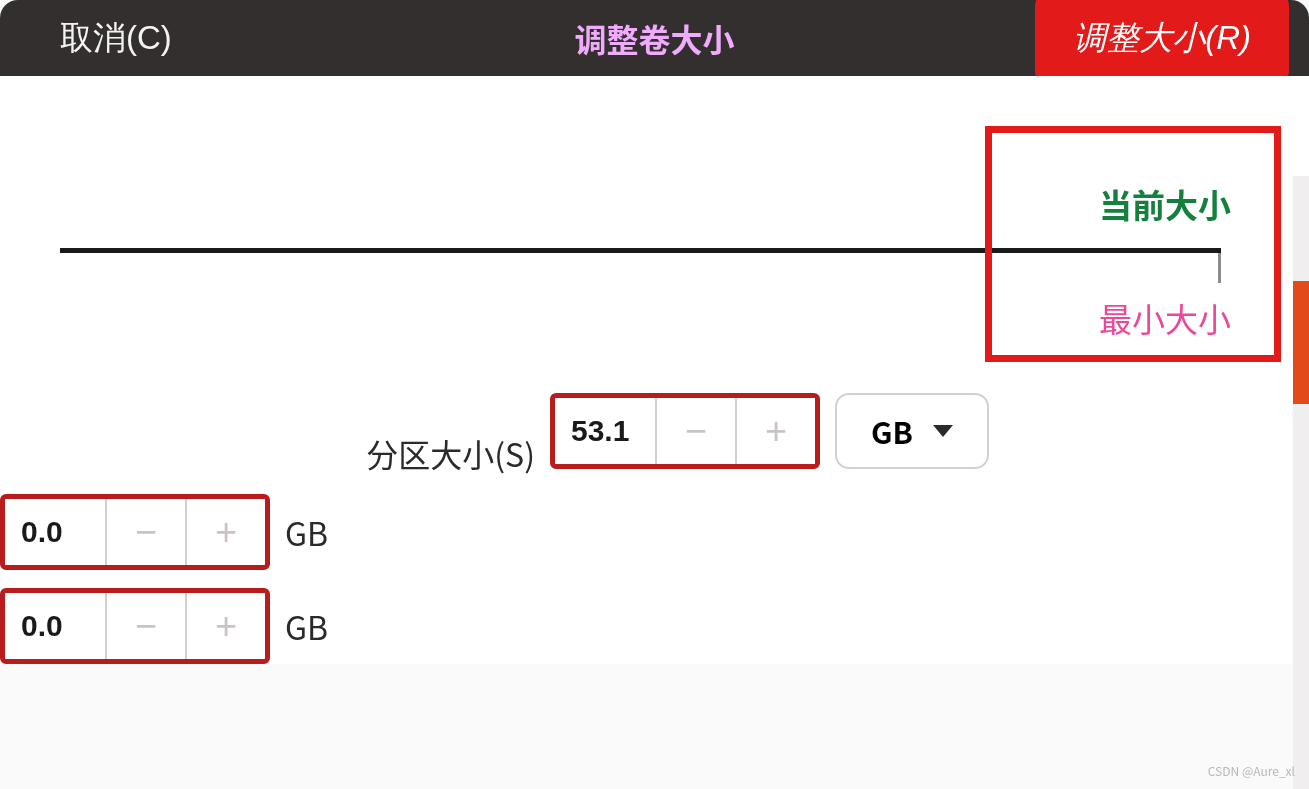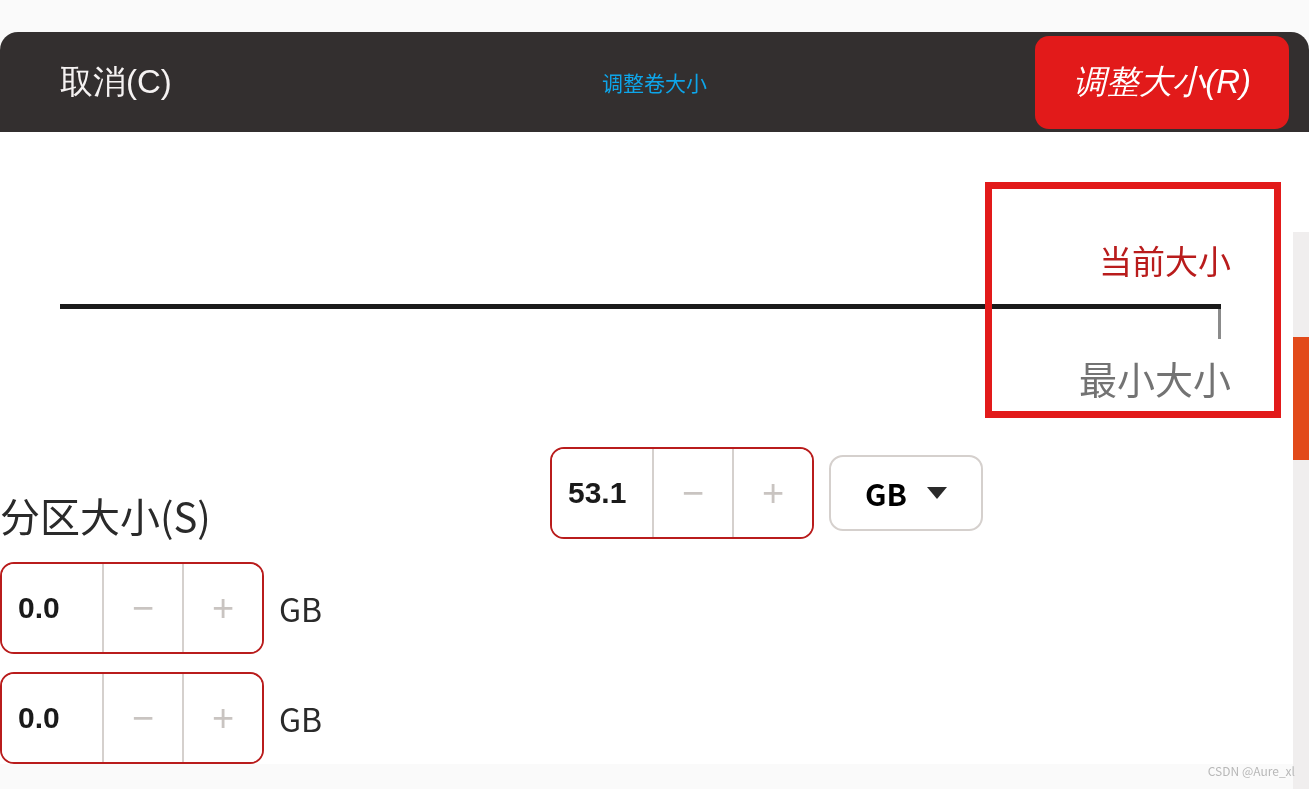--- a/index.html
+++ b/index.html
@@ -6,42 +6,41 @@
     body {
       font-family: -apple-system, "Noto Sans CJK SC", "PingFang SC", "Microsoft YaHei", sans-serif;
       background: #fafafa;
       width: 1309px;
       height: 789px;
       overflow: hidden;
       position: relative;
     }
     .header {
       background: #332f2f;
-      height: 100px;
+      height: 76px;
       display: flex;
       align-items: center;
       justify-content: space-between;
       padding: 0 20px;
       border-top-left-radius: 18px;
       border-top-right-radius: 18px;
-      margin-top: 32px;
     }
     .cancel-btn {
       background: transparent;
       border: none;
       color: #f5f2f2;
       font-size: 33px;
       cursor: pointer;
       padding: 18px 40px;
       border-radius: 12px;
     }
     .title {
-      color: #0ea5e9;
-      font-size: 21px;
-      font-weight: 400;
+      color: #f0abfc;
+      font-size: 32px;
+      font-weight: 700;
       position: absolute;
       left: 50%;
       transform: translateX(-50%);
     }
     .resize-btn {
       background: #e21a1a;
       border: none;
       color: #ffffff;
       font-size: 33px;
       cursor: pointer;
@@ -65,39 +64,40 @@
       right: 88px;
       top: 122px;
       height: 5px;
       background: #1a1a1a;
     }
     .size-labels {
       position: absolute;
       right: 78px;
       top: 60px;
       text-align: right;
-      color: #b91c1c;
+      color: #15803d;
       font-size: 33px;
       line-height: 1.1;
+      font-weight: bold;
     }
     .tick-down {
       position: absolute;
       right: 88px;
       top: 127px;
       width: 3px;
       height: 30px;
       background: #8b8b8b;
     }
     .min-size-label {
       position: absolute;
       right: 78px;
       top: 168px;
       text-align: right;
-      color: #737373;
-      font-size: 38px;
+      color: #ec4899;
+      font-size: 33px;
     }
     .highlight-box {
       position: absolute;
       left: 985px;
       top: 0px;
       width: 296px;
       height: 236px;
       border: 7px solid #e21a1a;
       pointer-events: none;
     }
@@ -107,30 +107,31 @@
       flex-direction: column;
       gap: 18px;
     }
     .form-row {
       display: flex;
       align-items: center;
       gap: 15px;
     }
     .row-label {
       width: 535px;
-      font-size: 40px;
+      text-align: right;
+      font-size: 32px;
       color: #2a2a2a;
       margin-top: 44px;
     }
     .spinner {
       display: flex;
-      border: 2px solid #b91c1c;
-      border-radius: 14px;
+      border: 5px solid #b91c1c;
+      border-radius: 6px;
       overflow: hidden;
-      height: 92px;
+      height: 76px;
     }
     .spinner-input {
       width: 100px;
       border: none;
       font-size: 30px;
       font-weight: 700;
       padding: 0 16px;
       outline: none;
       color: #1a1a1a;
       background: #ffffff;

